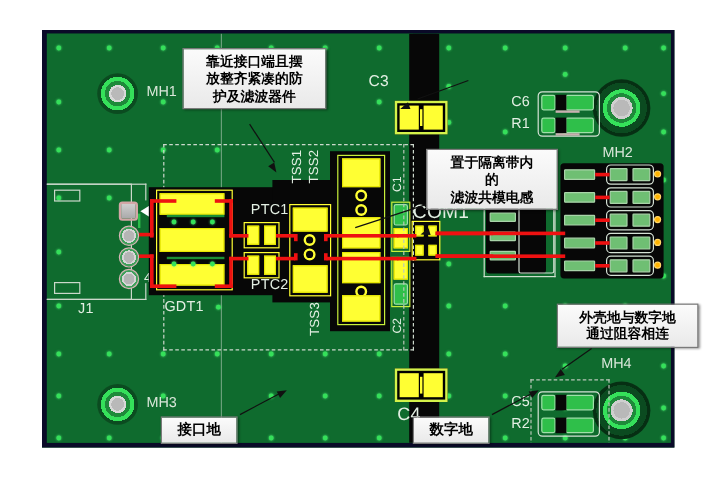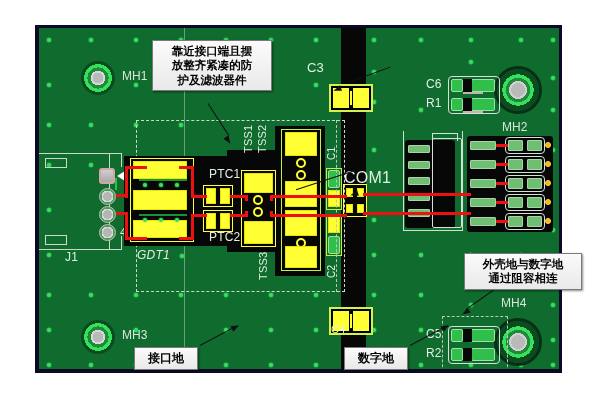--- a/index.html
+++ b/index.html
@@ -416,21 +416,21 @@
     <div class="pad-y" style="left:94px;top:192px;width:54px;height:18px;"></div>
     <div class="silk" style="left:76px;top:150px;width:2px;height:12px;background:#2dbe4b;"></div>
     <div class="silk" style="left:100px;top:151px;width:48px;height:2px;background:#1b8f36;"></div>
     <div class="silk" style="left:100px;top:186px;width:48px;height:2px;background:#1b8f36;"></div>
     <div class="via" style="left:104px;top:155px;"></div>
     <div class="via" style="left:120px;top:155px;"></div>
     <div class="via" style="left:136px;top:155px;"></div>
     <div class="via" style="left:104px;top:190px;"></div>
     <div class="via" style="left:120px;top:190px;"></div>
     <div class="via" style="left:136px;top:190px;"></div>
-    <div class="silk" style="left:98px;top:220px;font-size:12px;font-style:italic;">GDT1</div>
+    <div class="silk" style="left:98px;top:220px;font-size:12px;">GDT1</div>
     <div class="via" style="left:141px;top:226px;"></div>
 
     <div class="outline-y" style="left:164px;top:157px;width:30px;height:22px;"></div>
     <div class="pad-y" style="left:167px;top:160px;width:10px;height:16px;"></div>
     <div class="pad-y" style="left:181px;top:160px;width:10px;height:16px;"></div>
     <div class="outline-y" style="left:164px;top:182px;width:30px;height:22px;"></div>
     <div class="pad-y" style="left:167px;top:185px;width:10px;height:16px;"></div>
     <div class="pad-y" style="left:181px;top:185px;width:10px;height:16px;"></div>
     <div class="silk" style="left:170px;top:139px;font-size:12px;">PTC1</div>
     <div class="silk" style="left:170px;top:202px;font-size:12px;">PTC2</div>
@@ -476,21 +476,21 @@
       <div class="cap-bar" style="left:23px;"></div>
     </div>
     <div class="silk" style="left:268px;top:32px;font-size:13px;">C3</div>
 
     <div class="cap-body" style="left:290px;top:279px;width:44px;height:28px;">
       <div class="cap-half" style="left:2px;"></div>
       <div class="cap-half" style="right:2px;"></div>
       <div class="cap-bar" style="left:19px;"></div>
       <div class="cap-bar" style="left:23px;"></div>
     </div>
-    <div class="silk" style="left:292px;top:295px;font-size:11px;">C4</div>
+    <div class="silk" style="left:292px;top:309px;font-size:15px;">C4</div>
 
     <div class="outline-w" style="left:409px;top:48px;width:52px;height:38px;"></div>
     <div class="pad-g2" style="left:412px;top:51px;width:12px;height:13px;"></div>
     <div class="pad-g2" style="left:432px;top:51px;width:24px;height:13px;"></div>
     <div class="pad-g2" style="left:412px;top:70px;width:12px;height:13px;"></div>
     <div class="pad-g2" style="left:432px;top:70px;width:24px;height:13px;"></div>
     <div class="blk" style="left:424px;top:51px;width:9px;height:13px;"></div>
     <div class="blk" style="left:424px;top:70px;width:9px;height:13px;"></div>
     <div class="silk" style="left:387px;top:49px;font-size:12px;text-align:center;">C6</div>
     <div class="silk" style="left:387px;top:68px;font-size:12px;">R1</div>
@@ -583,20 +583,22 @@
 
   <div class="callout" style="left:152px;top:40px;width:120px;">靠近接口端且摆
 放整齐紧凑的防
 护及滤波器件</div>
   <div class="leader" style="left:208px;top:103px;width:38px;transform:rotate(57deg);"></div>
   <div class="arrowhead" style="left:226px;top:134px;transform:rotate(57deg);"></div>
 
   <div class="leader" style="left:348px;top:82px;width:45px;transform:rotate(-20deg);"></div>
   <div class="arrowhead" style="left:341px;top:85px;transform:rotate(160deg);"></div>
 
+  <div class="callout" style="left:355px;top:124px;width:110px;">置于隔离带内的
+滤波共模电感</div>
   <div class="leader" style="left:355px;top:170px;width:62px;transform:rotate(162deg);"></div>
   <div class="arrowhead" style="left:358px;top:190px;transform:rotate(163deg);"></div>
 
   <div class="callout" style="left:464px;top:253px;width:118px;">外壳地与数字地
 通过阻容相连</div>
   <div class="leader" style="left:493px;top:290px;width:30px;transform:rotate(145deg);"></div>
   <div class="arrowhead" style="left:469px;top:307px;transform:rotate(145deg);"></div>
 
   <div class="callout sm" style="left:134px;top:347px;width:64px;">接口地</div>
   <div class="leader" style="left:200px;top:345px;width:38px;transform:rotate(-28deg);"></div>

